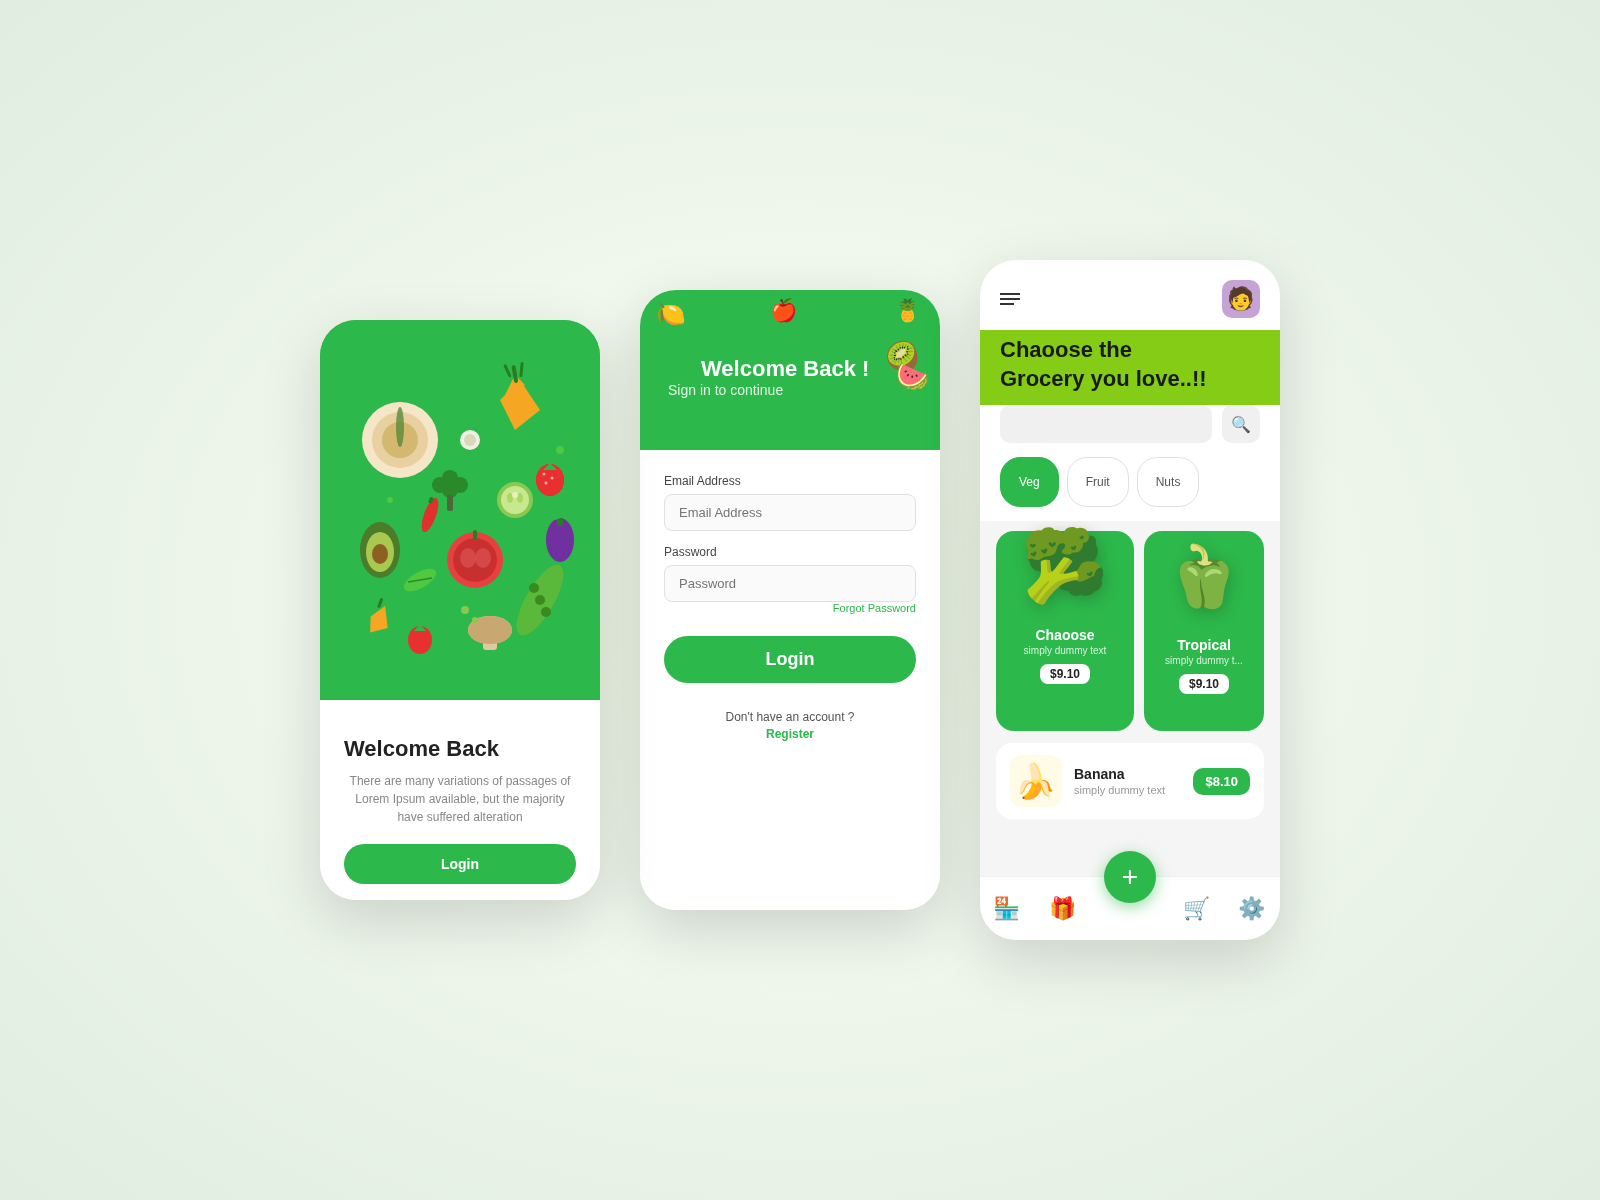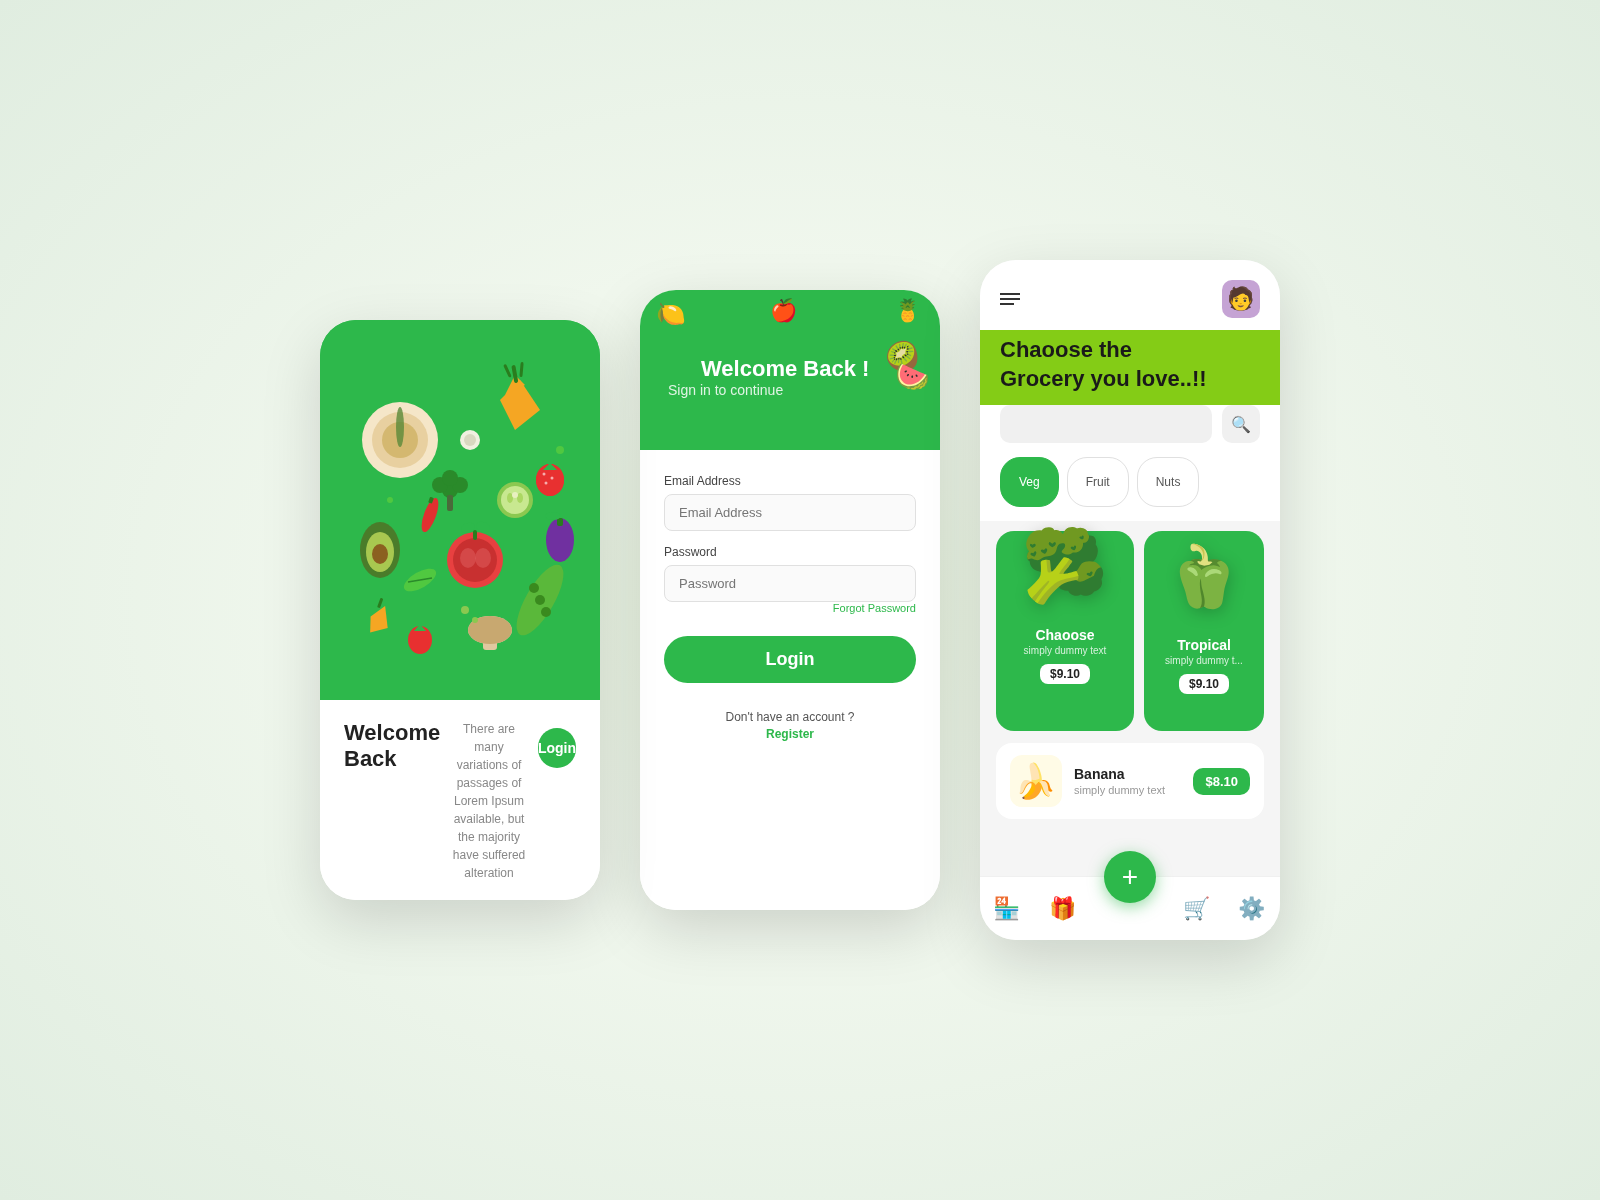--- a/index.html
+++ b/index.html
@@ -39,21 +39,21 @@
       position: relative;
       overflow: hidden;
       display: flex;
       align-items: center;
       justify-content: center;
     }
     .screen1-bottom {
       background: #fff;
       flex: 1;
       display: flex;
-      flex-direction: row;
+      flex-direction: column;
       align-items: flex-start;
       justify-content: center;
       padding: 20px 24px 0;
       gap: 10px;
     }
     .screen1-title {
       font-size: 22px;
       font-weight: 700;
       color: #222;
     }

